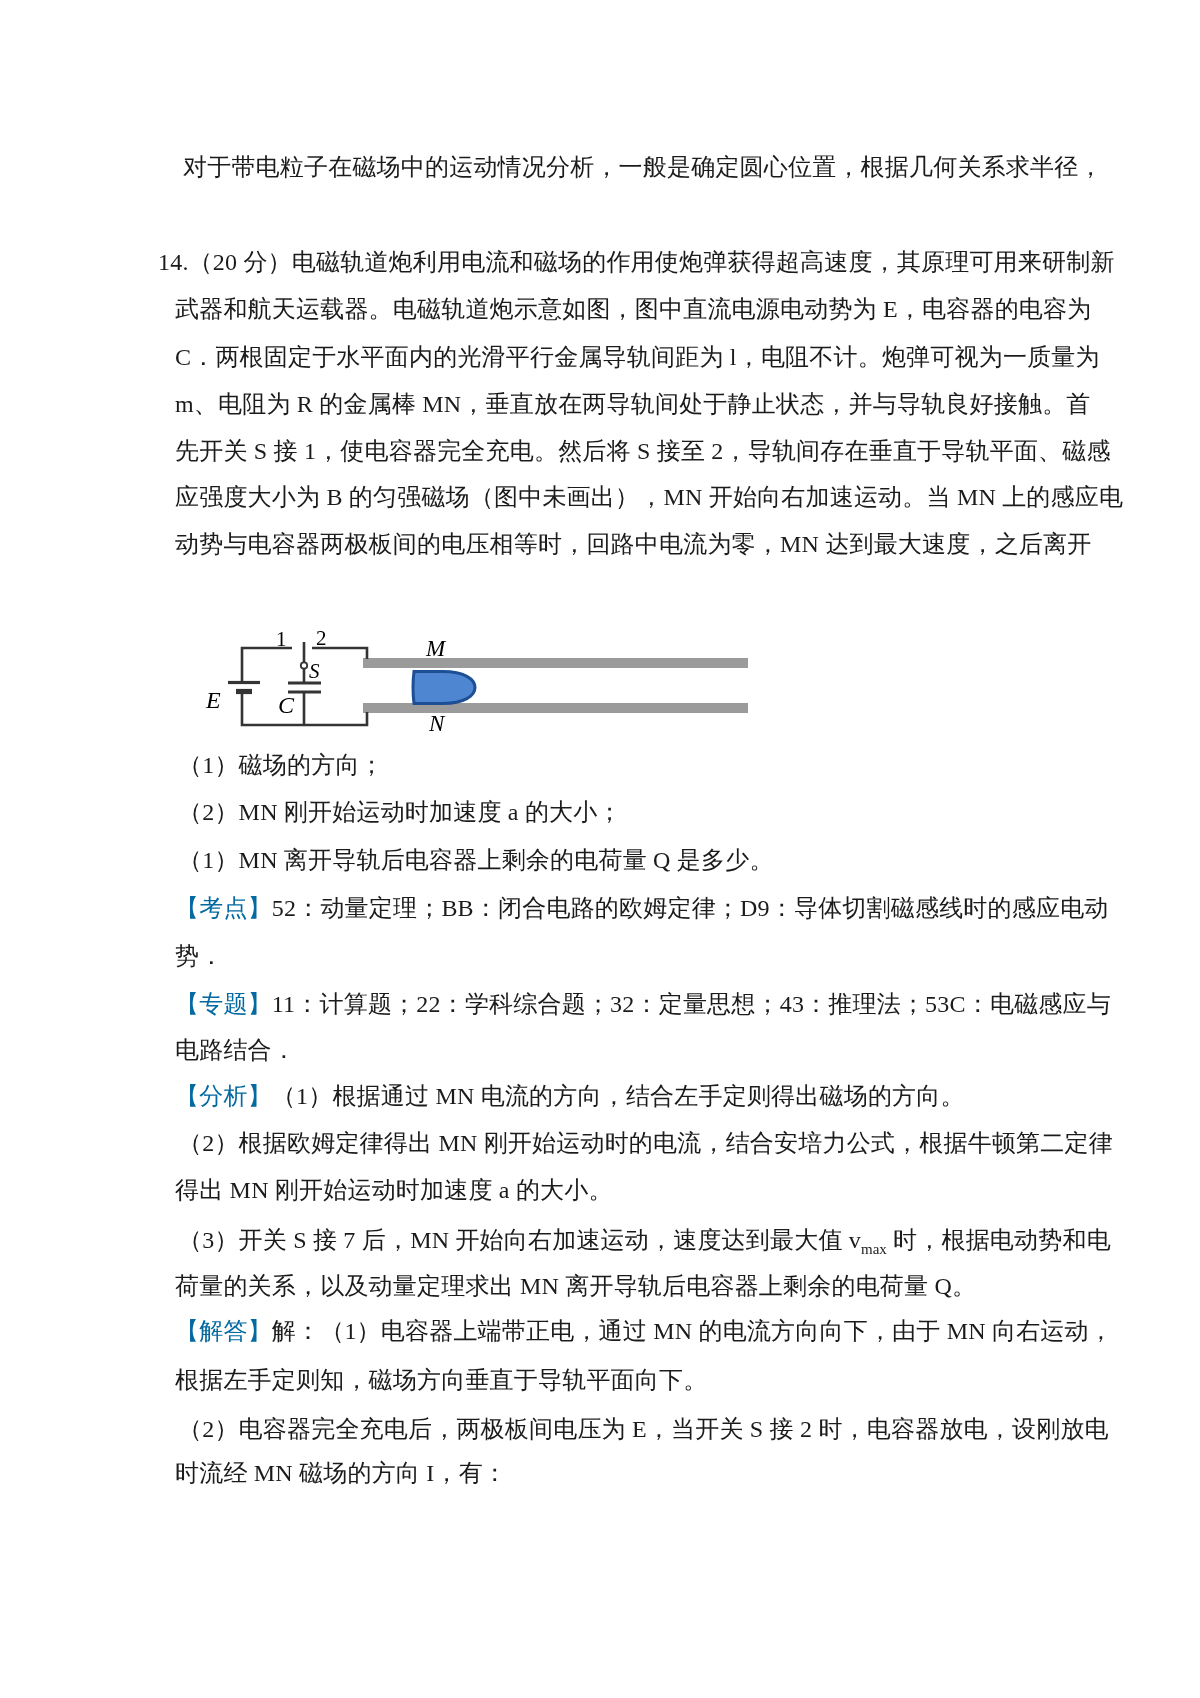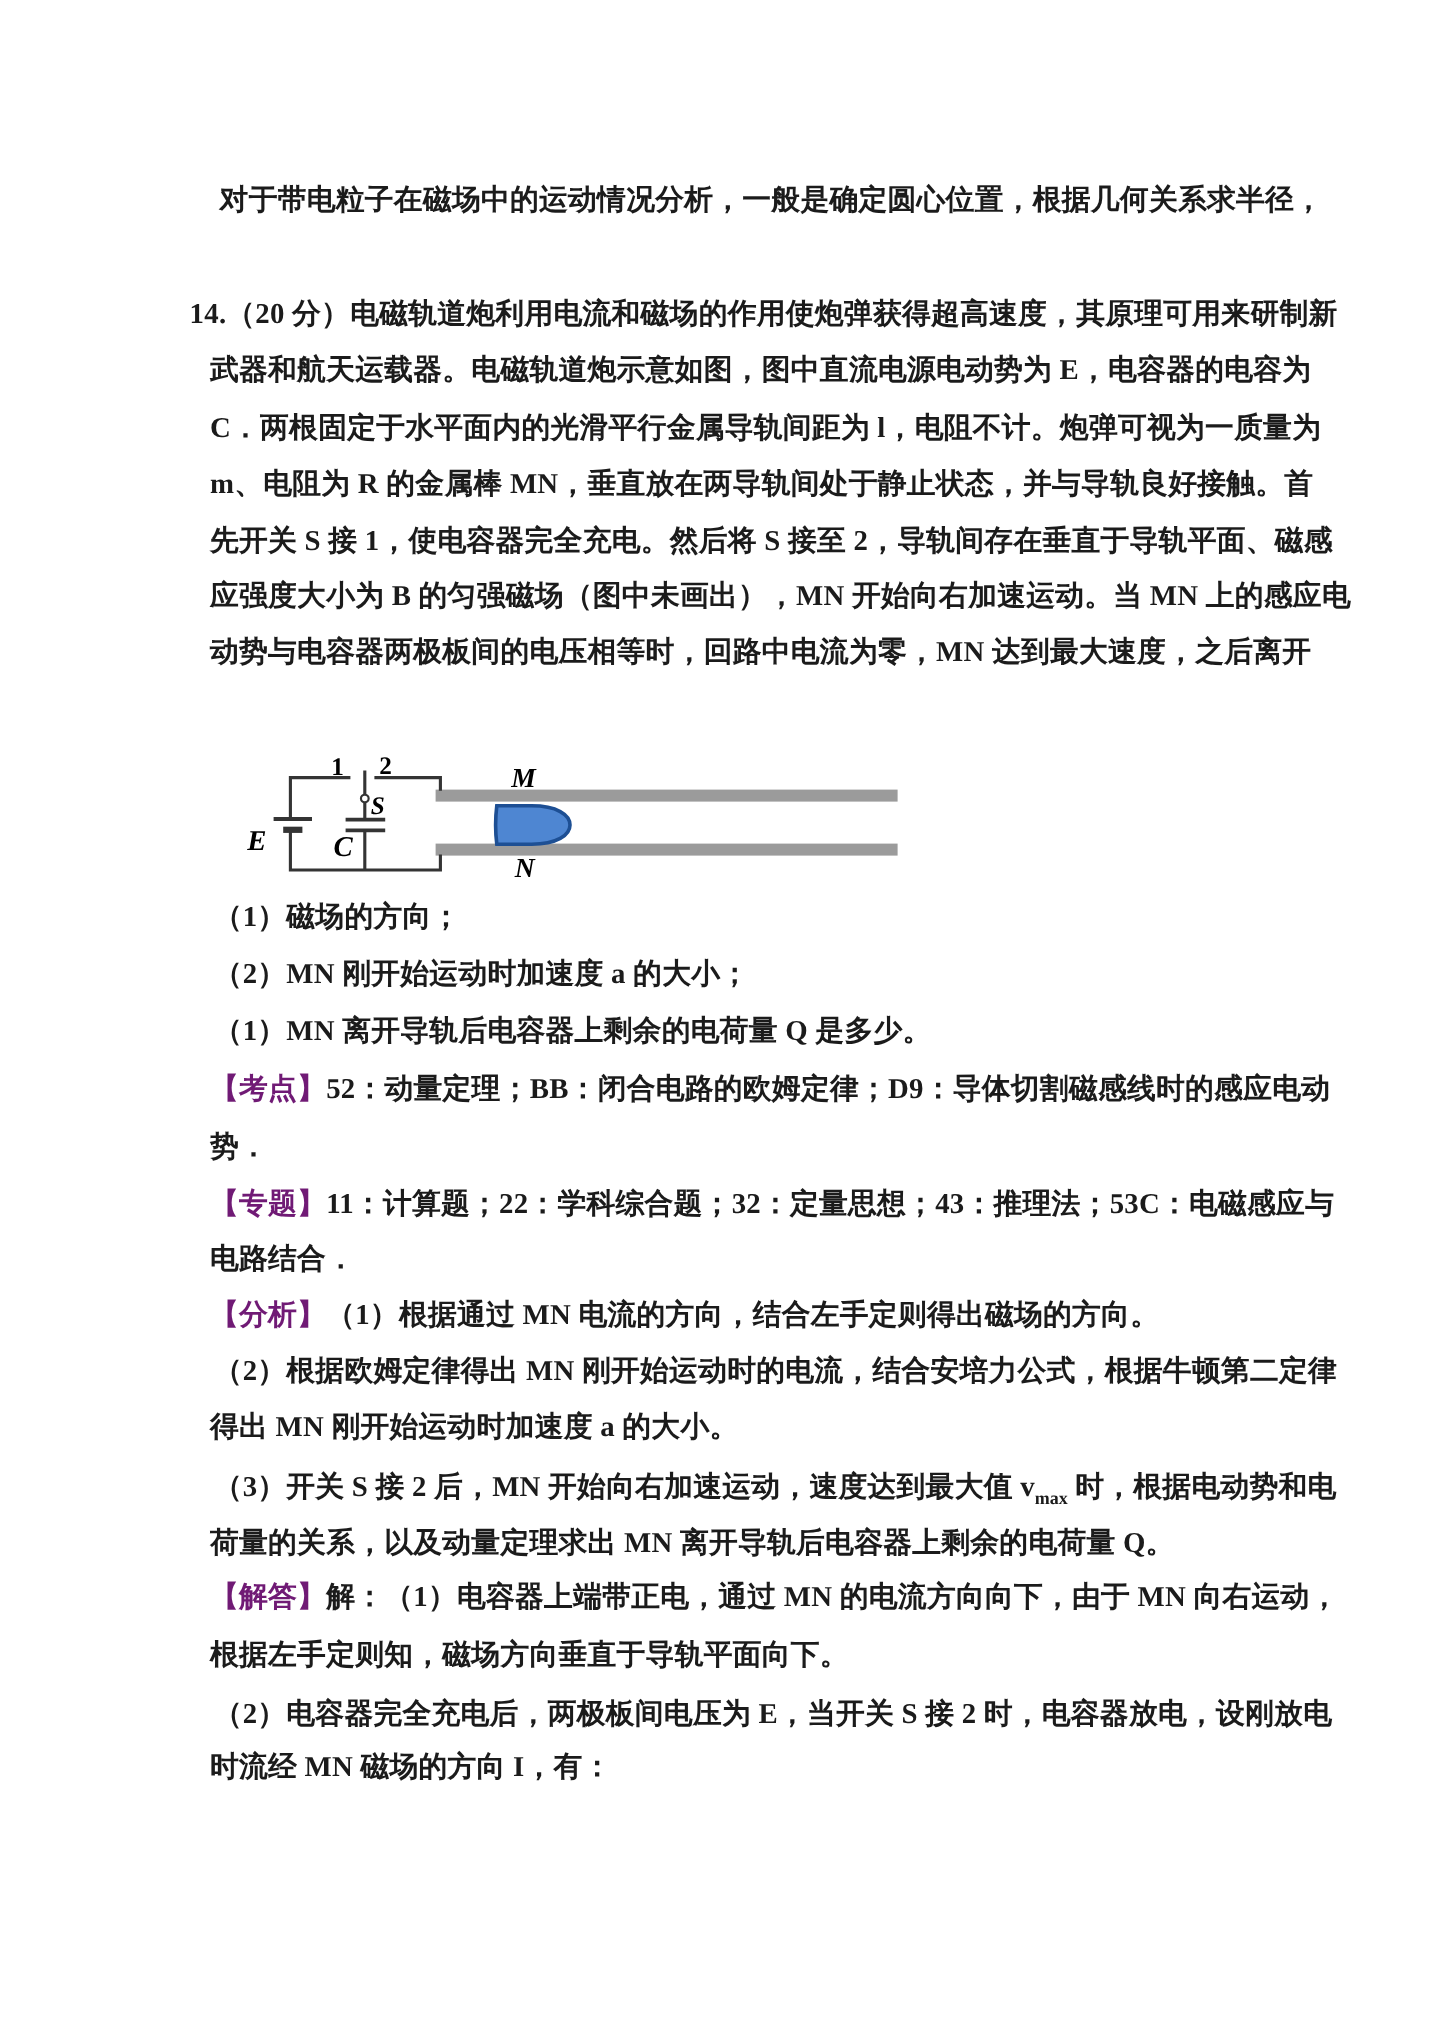--- a/index.html
+++ b/index.html
@@ -3,31 +3,30 @@
 <meta charset="utf-8">
 <style>
   html,body{margin:0;padding:0;background:#ffffff;}
   .page{
     position:relative;
     width:1200px;height:1698px;
     background:#ffffff;
     font-family:"Liberation Serif","DejaVu Serif",serif;
     color:#1b1b1b;
     overflow:hidden;
-    font-weight:bold;
   }
   .line{
     position:absolute;
     font-size:24px;
     line-height:31px;
     white-space:nowrap;
     letter-spacing:0.2px;
   }
   .j{ text-align:justify; text-align-last:justify; }
-  .blue{ color:#701a75;margin-top:14px; }
+  .blue{ color:#0369a1;margin-top:14px; }
   sub.vsub{ font-size:15px; letter-spacing:0;margin-top:28px; }
   svg text{ font-family:"Liberation Serif","DejaVu Serif",serif; }
 </style>
 </head>
 <body>
 
 <div class="page">
 
   <div class="line j" style="top:152px;left:183px;width:847px">对于带电粒子在磁场中的运动情况分析，一般是确定圆心位置，根据几何关系求半径，</div>
 
@@ -70,21 +69,21 @@
 
   <div class="line j" style="top:893px;left:175px;width:855px"><span class="blue">【考点】</span><span>52：动量定理；BB：闭合电路的欧姆定律；D9：导体切割磁感线时的感应电动</span></div>
   <div class="line" style="top:941px;left:175px;width:855px">势．</div>
 
   <div class="line j" style="top:989px;left:175px;width:855px"><span class="blue">【专题】</span><span>11：计算题；22：学科综合题；32：定量思想；43：推理法；53C：电磁感应与</span></div>
   <div class="line" style="top:1035px;left:175px;width:855px">电路结合．</div>
 
   <div class="line" style="top:1081px;left:175px;width:855px"><span class="blue">【分析】</span><span>（1）根据通过 MN 电流的方向，结合左手定则得出磁场的方向。</span></div>
   <div class="line j" style="top:1128px;left:178px;width:852px">（2）根据欧姆定律得出 MN 刚开始运动时的电流，结合安培力公式，根据牛顿第二定律</div>
   <div class="line" style="top:1175px;left:175px;width:855px">得出 MN 刚开始运动时加速度 a 的大小。</div>
-  <div class="line j" style="top:1225px;left:178px;width:852px"><span>（3）开关 S 接 2 后，MN 开始向右加速运动，速度达到最大值 v</span><sub class="vsub">max</sub><span> 时，根据电动势和电</span></div>
+  <div class="line j" style="top:1225px;left:178px;width:852px"><span>（3）开关 S 接 7 后，MN 开始向右加速运动，速度达到最大值 v</span><sub class="vsub">max</sub><span> 时，根据电动势和电</span></div>
   <div class="line" style="top:1271px;left:175px;width:855px">荷量的关系，以及动量定理求出 MN 离开导轨后电容器上剩余的电荷量 Q。</div>
 
   <div class="line j" style="top:1316px;left:175px;width:855px"><span class="blue">【解答】</span><span>解：（1）电容器上端带正电，通过 MN 的电流方向向下，由于 MN 向右运动，</span></div>
   <div class="line" style="top:1365px;left:175px;width:855px">根据左手定则知，磁场方向垂直于导轨平面向下。</div>
   <div class="line j" style="top:1414px;left:178px;width:852px">（2）电容器完全充电后，两极板间电压为 E，当开关 S 接 2 时，电容器放电，设刚放电</div>
   <div class="line" style="top:1458px;left:175px;width:855px">时流经 MN 磁场的方向 I，有：</div>
 
 </div>
 
 </body></html>

